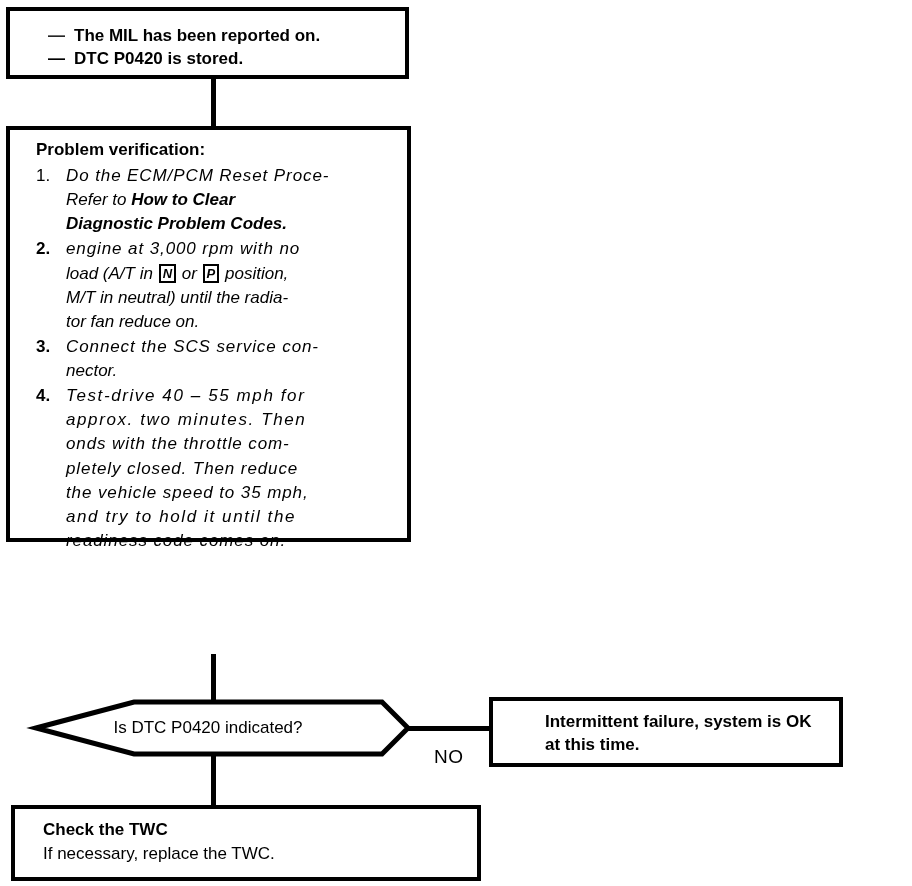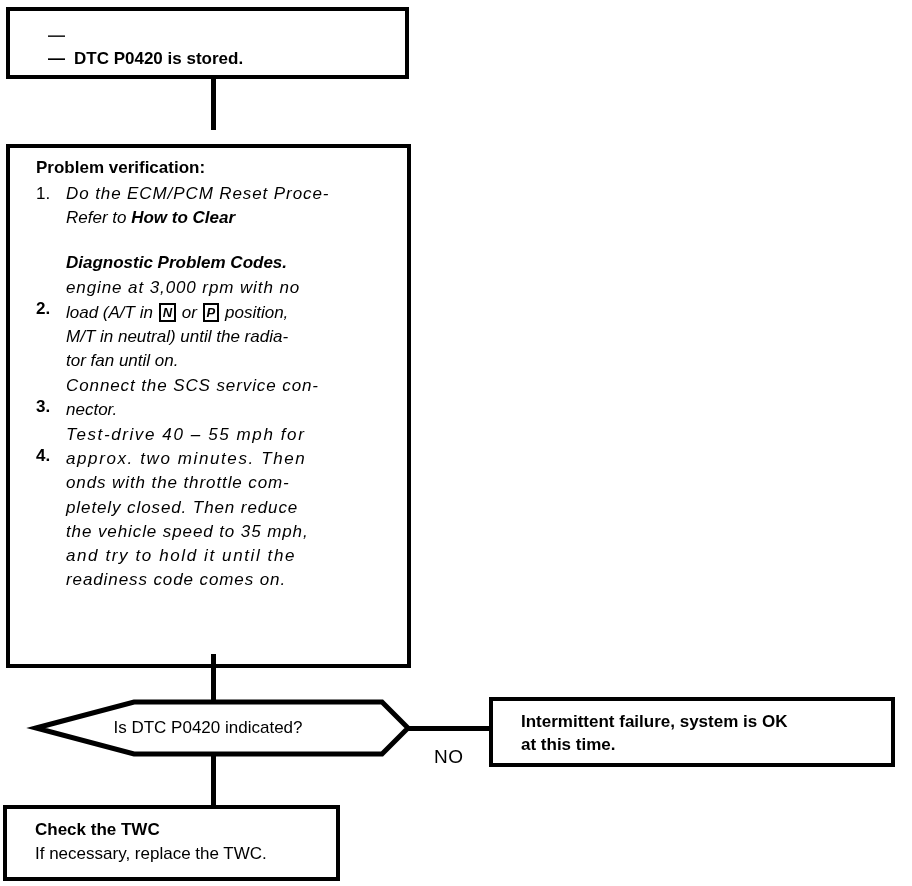--- a/index.html
+++ b/index.html
@@ -102,23 +102,23 @@
     flex: 0 0 26px;
     font-weight: bold;
   }
   .cond-dash.faint {
     opacity: 0.85;
   }
 
   
   #main-box {
     left: 6px;
-    top: 144px;
+    top: 126px;
     width: 405px;
-    height: 524px;
+    height: 416px;
   }
   #main-box .box-inner {
     padding: 10px 10px 6px 26px;
   }
   .proc-title {
     font-size: 17px;
     font-weight: bold;
     margin-bottom: 4px;
   }
   .steps {
@@ -143,57 +143,58 @@
   }
   .step-body {
     flex: 1 1 auto;
     font-size: 17px;
     line-height: 1.42;
   }
   .step-line {
     white-space: nowrap;
     font-style: italic;
   }
-  .b { font-weight: bold; margin-top: 21px; }
+  .b { font-weight: bold; }
   .sp-wide { letter-spacing: 1.6px; }
   .sp-mid { letter-spacing: 0.9px; }
 
   .gear {
     display: inline-block;
     border: 2px solid #000;
     font-weight: bold;
     font-size: 13px;
     line-height: 1;
     padding: 1px 2px;
     margin: 0 1px;
     vertical-align: 1px;
   }
 
   
   #interm-box {
     left: 489px;
     top: 697px;
-    width: 406px;
+    width: 354px;
     height: 70px;
+    padding-left: 24px;
   }
   #interm-box .box-inner {
     padding: 10px 8px 8px 28px;
   }
   .interm-line {
     font-size: 17px;
     font-weight: bold;
     line-height: 1.35;
     white-space: nowrap;
   }
 
   
   #twc-box {
-    left: 3px;
+    left: 11px;
     top: 805px;
-    width: 337px;
+    width: 470px;
     height: 76px;
   }
   #twc-box .box-inner {
     padding: 9px 10px 6px 28px;
   }
   .twc-head {
     font-size: 17px;
     font-weight: bold;
     line-height: 1.4;
   }
@@ -206,20 +207,21 @@
 </head>
 <body>
 
 <div id="canvas">
 
   <div class="fc-box" id="top-box">
     <div class="box-inner">
       <ul class="cond-list">
         <li class="cond-item">
           <span class="cond-dash faint">—</span>
+          <span>The MIL has been reported on.</span>
         </li>
         <li class="cond-item">
           <span class="cond-dash">—</span>
           <span>DTC P0420 is stored.</span>
         </li>
       </ul>
     </div>
   </div>
 
   <div class="v-line" style="left:211px; top:79px; height:51px;"></div>
@@ -238,21 +240,21 @@
             <div class="step-line b">Diagnostic Problem Codes.</div>
           </span>
         </li>
 
         <li class="step">
           <span class="step-num b">2.</span>
           <span class="step-body">
             <div class="step-line sp-mid">engine at 3,000 rpm with no</div>
             <div class="step-line"><span>load (A/T in </span><span class="gear">N</span><span> or </span><span class="gear">P</span><span> position,</span></div>
             <div class="step-line">M/T in neutral) until the radia-</div>
-            <div class="step-line">tor fan until on.</div>
+            <div class="step-line">tor fan reduce on.</div>
           </span>
         </li>
 
         <li class="step">
           <span class="step-num b">3.</span>
           <span class="step-body">
             <div class="step-line sp-mid">Connect the SCS service con-</div>
             <div class="step-line">nector.</div>
           </span>
         </li>

